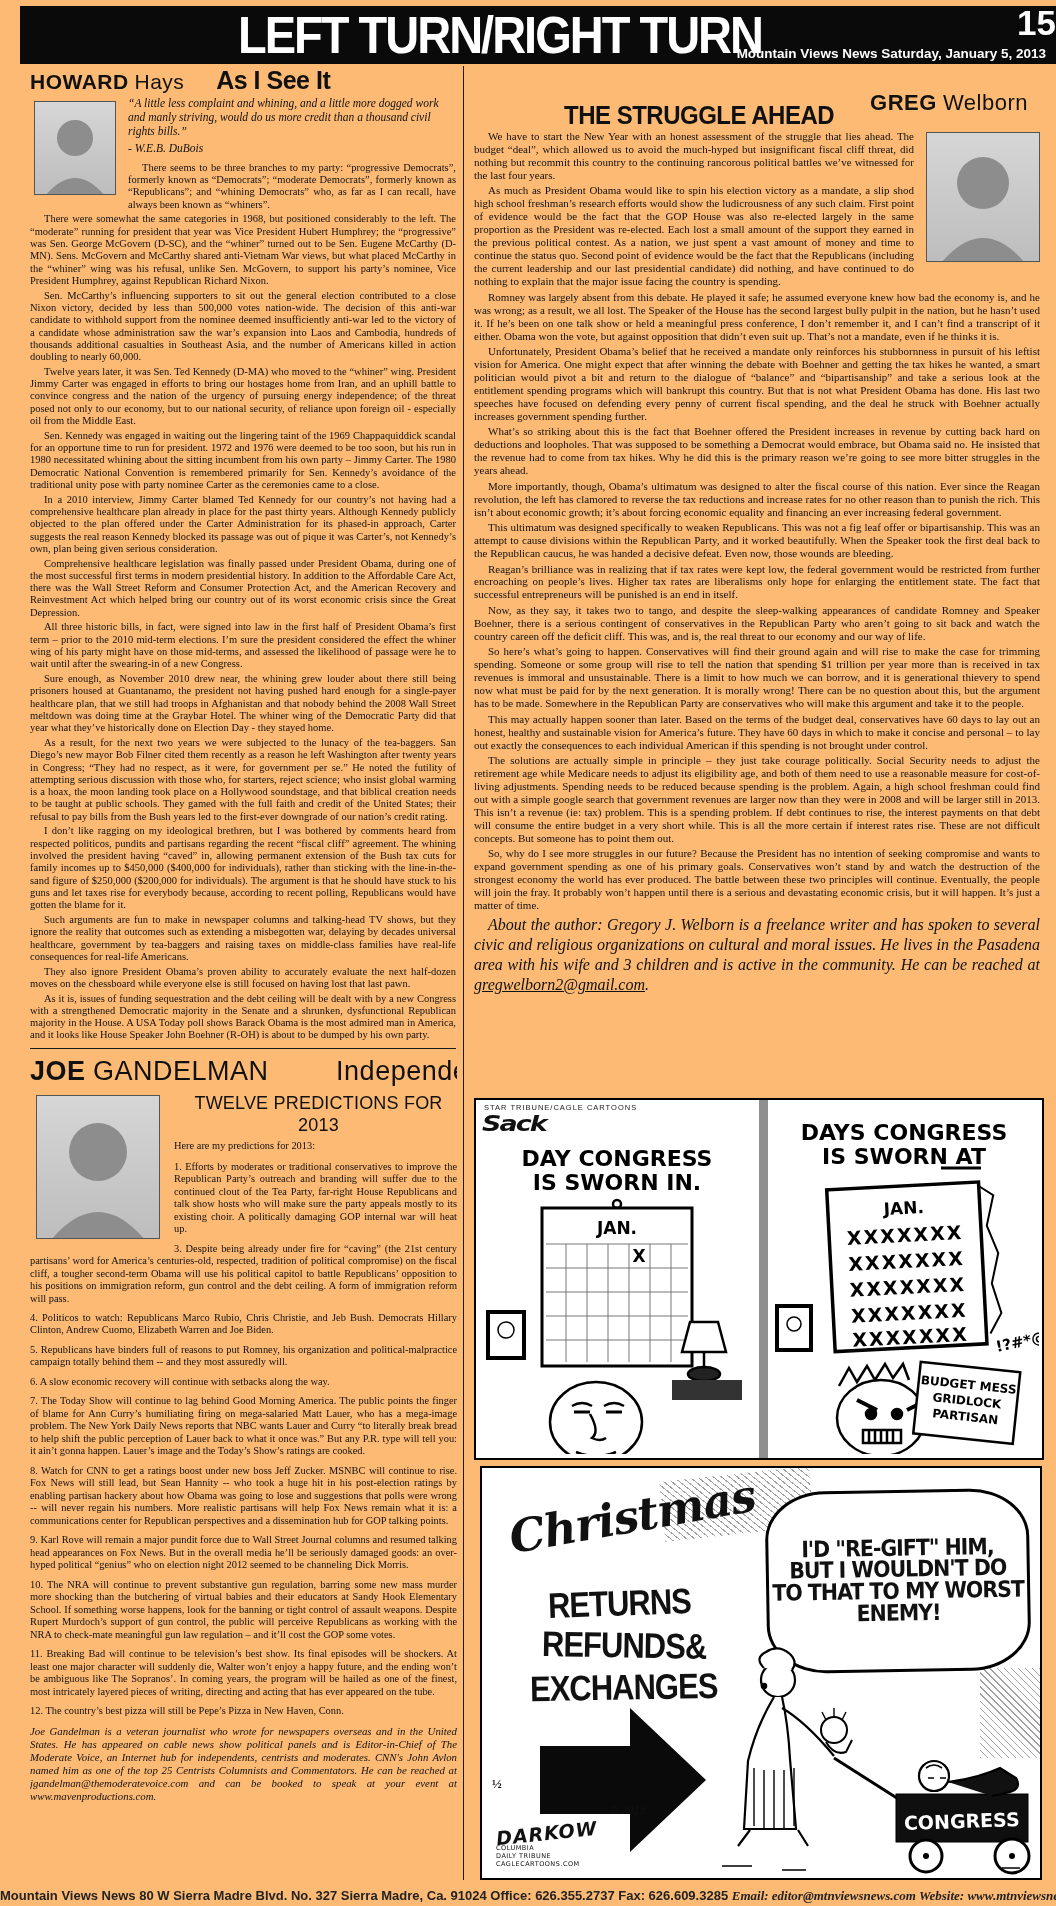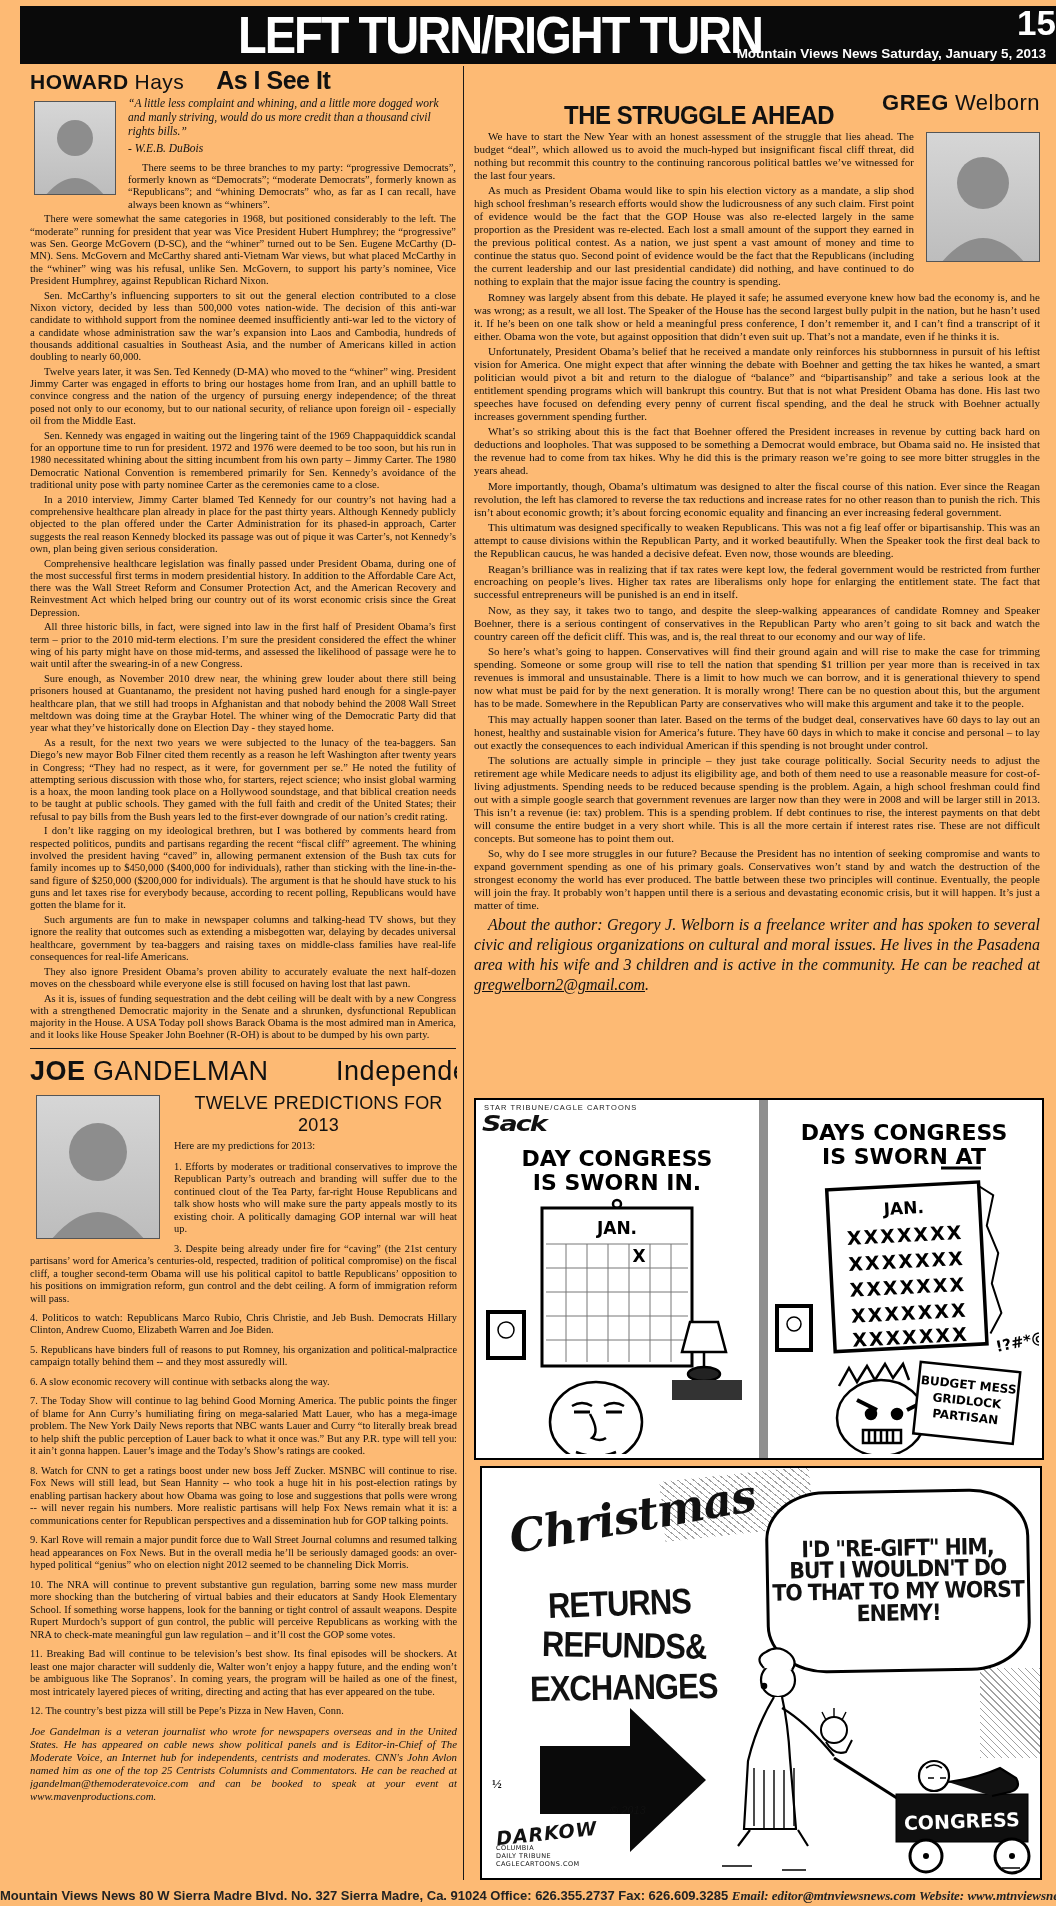--- a/index.html
+++ b/index.html
@@ -22,21 +22,21 @@
   .gandelman{position:absolute;left:30px;top:1056px;width:427px;height:824px;overflow:hidden;}
   
   .byline-row{font-family:"Liberation Sans",sans-serif;white-space:nowrap;}
   .b-bold{font-weight:bold;letter-spacing:.5px;}
   .b-light{font-weight:normal;letter-spacing:.5px;}
   .hays-byline{font-size:21px;}
   .hays-title{font-size:25px;font-weight:bold;margin-left:26px;letter-spacing:-.5px;}
   .welborn-head{position:relative;height:36px;}
   .welborn-headline{position:absolute;left:90px;top:8px;font-family:"Liberation Sans",sans-serif;
       font-weight:bold;font-size:24px;letter-spacing:-.5px;transform:scaleY(1.05);}
-  .welborn-byline{position:absolute;right:0;top:-4px;font-size:22px;font-family:"Liberation Sans",sans-serif;}
+  .welborn-byline{position:absolute;right:12px;top:-4px;font-size:22px;font-family:"Liberation Sans",sans-serif;}
   .gandel-byline{font-size:27px;}
   .gandel-eye{font-weight:normal;margin-left:60px;}
   .gandel-headline{font-family:"Liberation Sans",sans-serif;font-weight:normal;font-size:18px;
       text-align:center;margin:6px 0 4px 150px;letter-spacing:.2px;}
   
   .photo{background:linear-gradient(#d6d6d6,#bdbdbd);border:1px solid #555;position:relative;overflow:hidden;}
   .photo svg{position:absolute;bottom:-2px;left:0;width:100%;}
   .hays-photo{float:left;width:80px;height:92px;margin:4px 12px 4px 4px;}
   .welborn-photo{float:right;width:112px;height:128px;margin:2px 0 6px 12px;}
   .gandel-photo{float:left;width:122px;height:142px;margin:2px 14px 4px 6px;}

